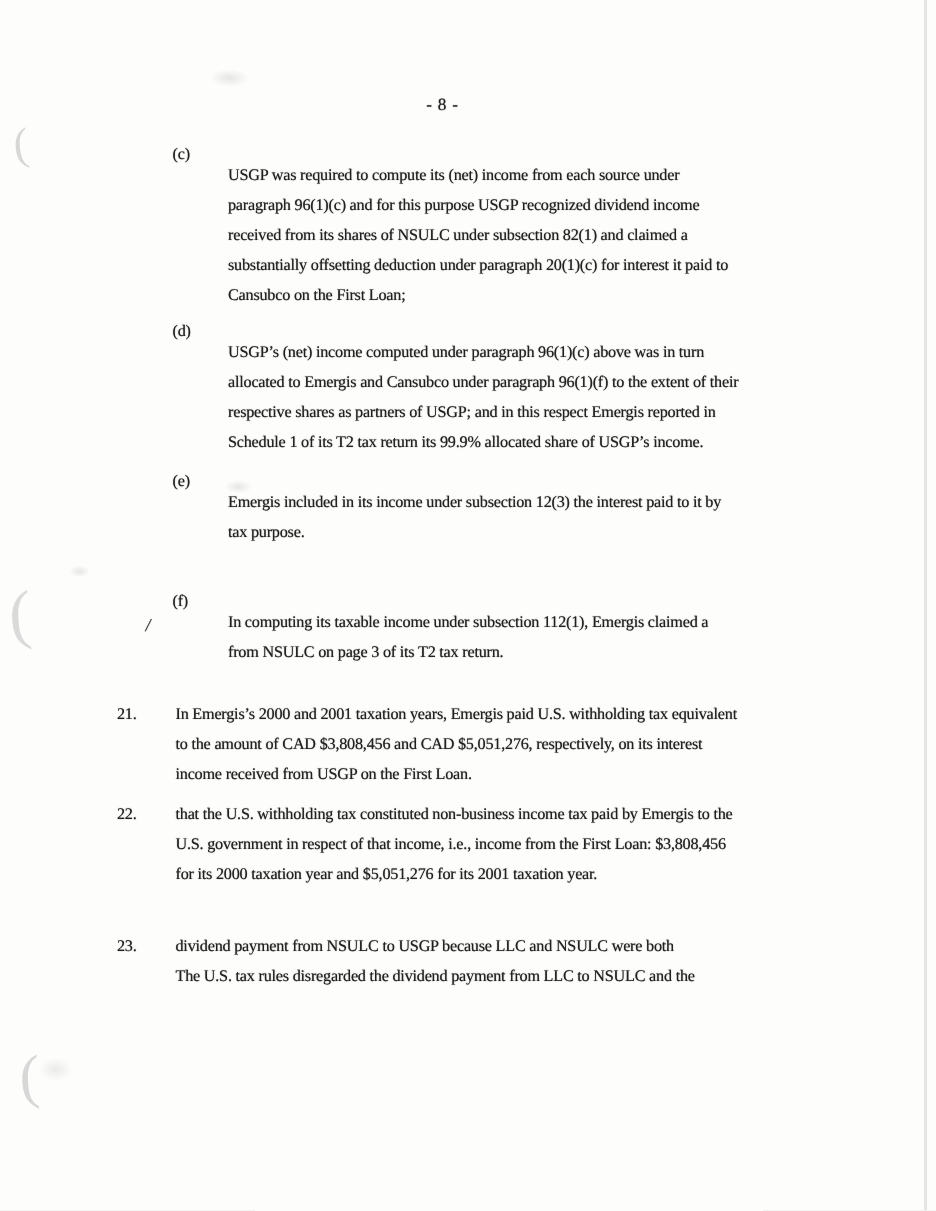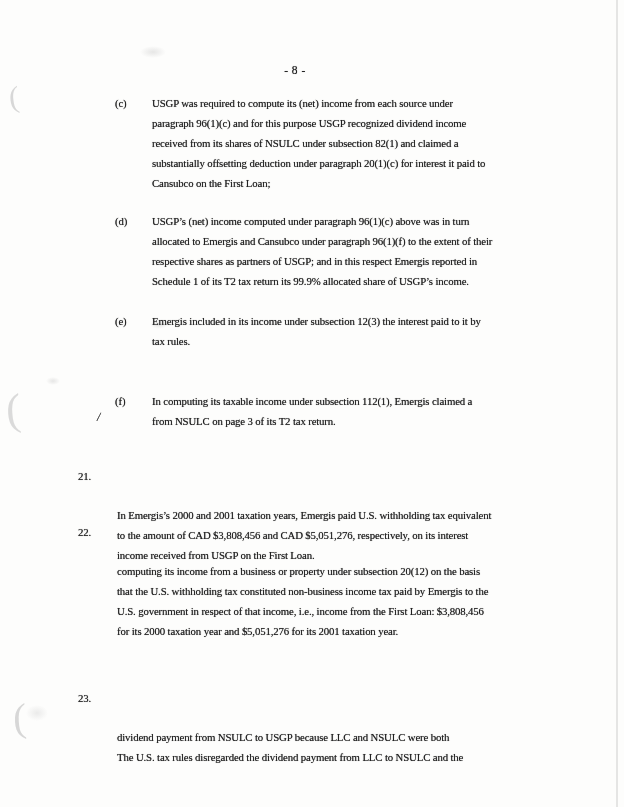--- a/index.html
+++ b/index.html
@@ -20,22 +20,22 @@
     margin-left:-17px;
     text-align:center;
     font-size:11.5px;line-height:20px;
     letter-spacing:.5px;
     white-space:pre;
   }
   .para{position:absolute;left:0;right:0;font-size:10.8px;letter-spacing:-.15px;}
   .plabel{position:absolute;top:0;height:20px;line-height:20px;}
   .para.lettered .plabel{left:115px;}
   .para.numbered .plabel{left:78px;}
-  .para.lettered .ptext{margin-left:152px;}
-  .para.numbered .ptext{margin-left:117px;margin-top:39px;}
+  .para.lettered .ptext{margin-left:152px;margin-top:14px;}
+  .para.numbered .ptext{margin-left:117px;}
   .tline{height:20px;line-height:20px;white-space:nowrap;}
   
   .scan-edge{
     position:absolute;top:0;left:616px;width:2px;height:807px;
     background:#dcdcdc;opacity:.75;
   }
   
   .paren{
     position:absolute;
     color:#b9b9b9;
@@ -96,52 +96,51 @@
       <div class="tline">allocated to Emergis and Cansubco under paragraph 96(1)(f) to the extent of their</div>
       <div class="tline">respective shares as partners of USGP; and in this respect Emergis reported in</div>
       <div class="tline">Schedule 1 of its T2 tax return its 99.9% allocated share of USGP’s income.</div>
     </div>
   </section>
 
   <section class="para lettered ink" style="top:311px">
     <span class="plabel">(e)</span>
     <div class="ptext">
       <div class="tline">Emergis included in its income under subsection 12(3) the interest paid to it by</div>
-      <div class="tline">tax rules.</div>
+      <div class="tline">tax purpose.</div>
     </div>
   </section>
 
   <section class="para lettered ink" style="top:391px">
     <span class="plabel">(f)</span>
     <div class="ptext">
       <div class="tline">In computing its taxable income under subsection 112(1), Emergis claimed a</div>
       <div class="tline">from NSULC on page 3 of its T2 tax return.</div>
     </div>
   </section>
 
   <section class="para numbered ink" style="top:466px">
     <span class="plabel">21.</span>
     <div class="ptext">
       <div class="tline">In Emergis’s 2000 and 2001 taxation years, Emergis paid U.S. withholding tax equivalent</div>
       <div class="tline">to the amount of CAD $3,808,456 and CAD $5,051,276, respectively, on its interest</div>
       <div class="tline">income received from USGP on the First Loan.</div>
     </div>
   </section>
 
-  <section class="para numbered ink" style="top:522px">
+  <section class="para numbered ink" style="top:533px">
     <span class="plabel">22.</span>
     <div class="ptext">
-      <div class="tline">computing its income from a business or property under subsection 20(12) on the basis</div>
       <div class="tline">that the U.S. withholding tax constituted non-business income tax paid by Emergis to the</div>
       <div class="tline">U.S. government in respect of that income, i.e., income from the First Loan: $3,808,456</div>
       <div class="tline">for its 2000 taxation year and $5,051,276 for its 2001 taxation year.</div>
     </div>
   </section>
 
-  <section class="para numbered ink" style="top:688px">
+  <section class="para numbered ink" style="top:621px">
     <span class="plabel">23.</span>
     <div class="ptext">
       <div class="tline">dividend payment from NSULC to USGP because LLC and NSULC were both</div>
       <div class="tline">The U.S. tax rules disregarded the dividend payment from LLC to NSULC and the</div>
     </div>
   </section>
 
 </div>
 
 </body></html>

